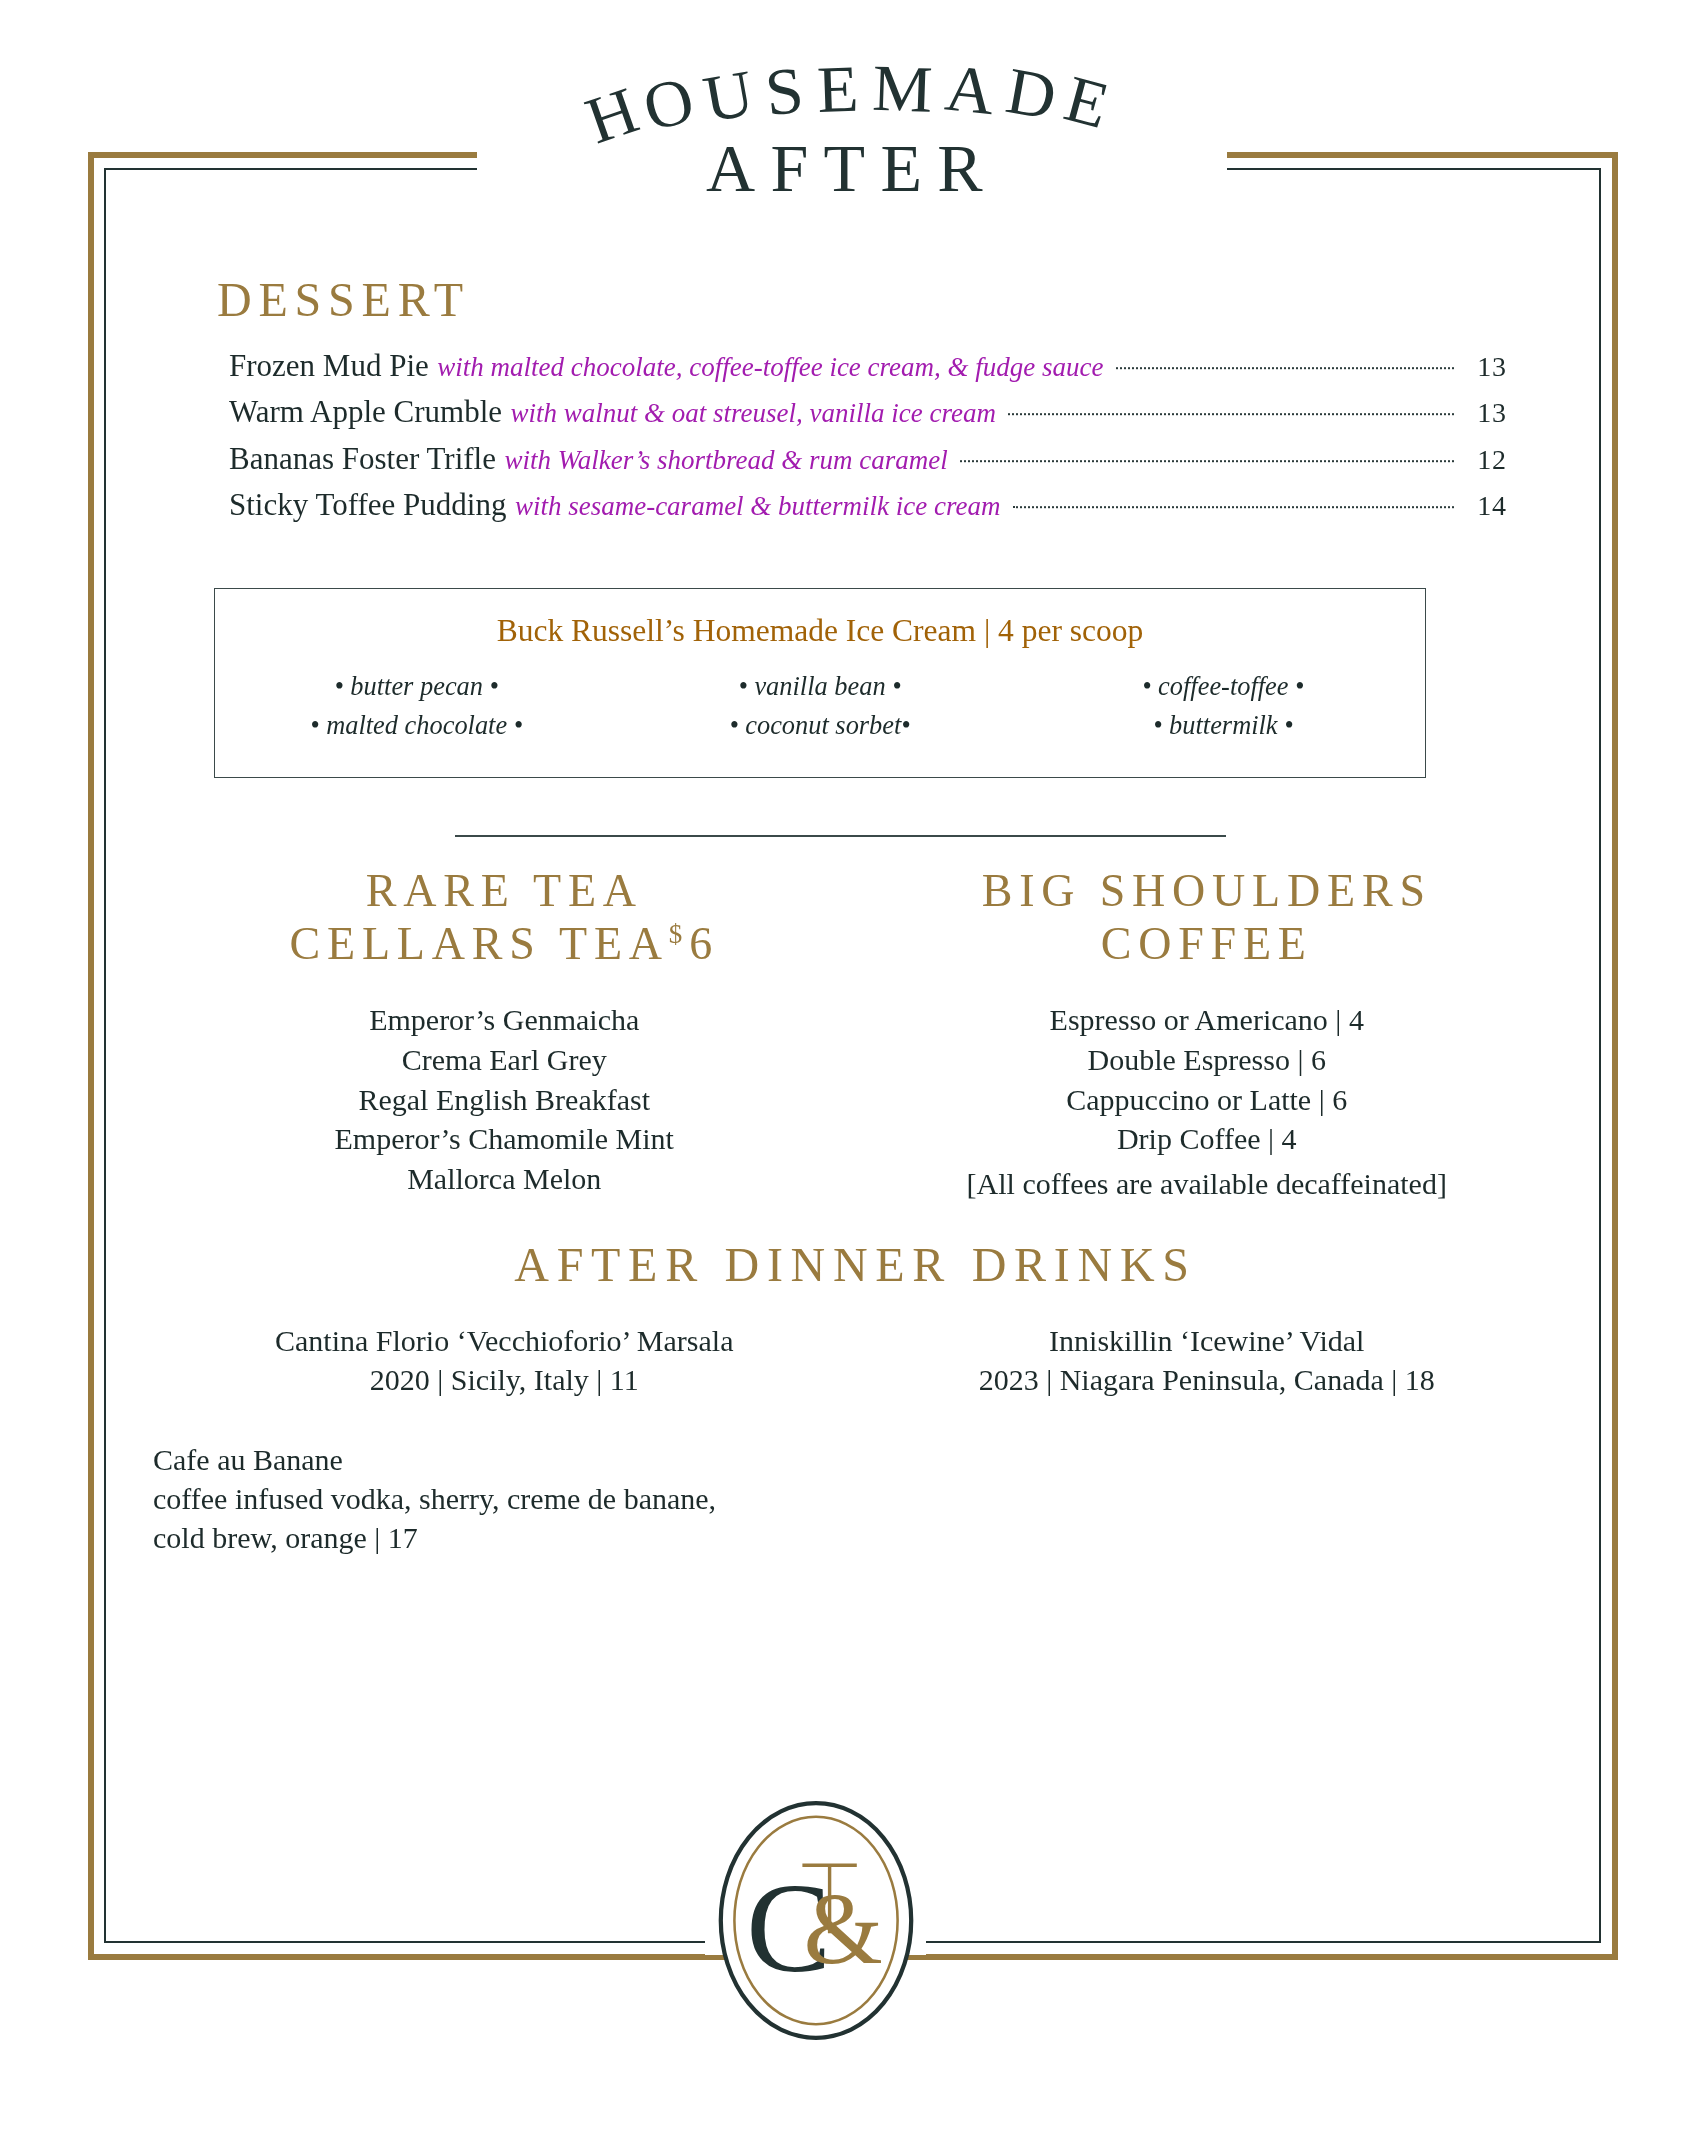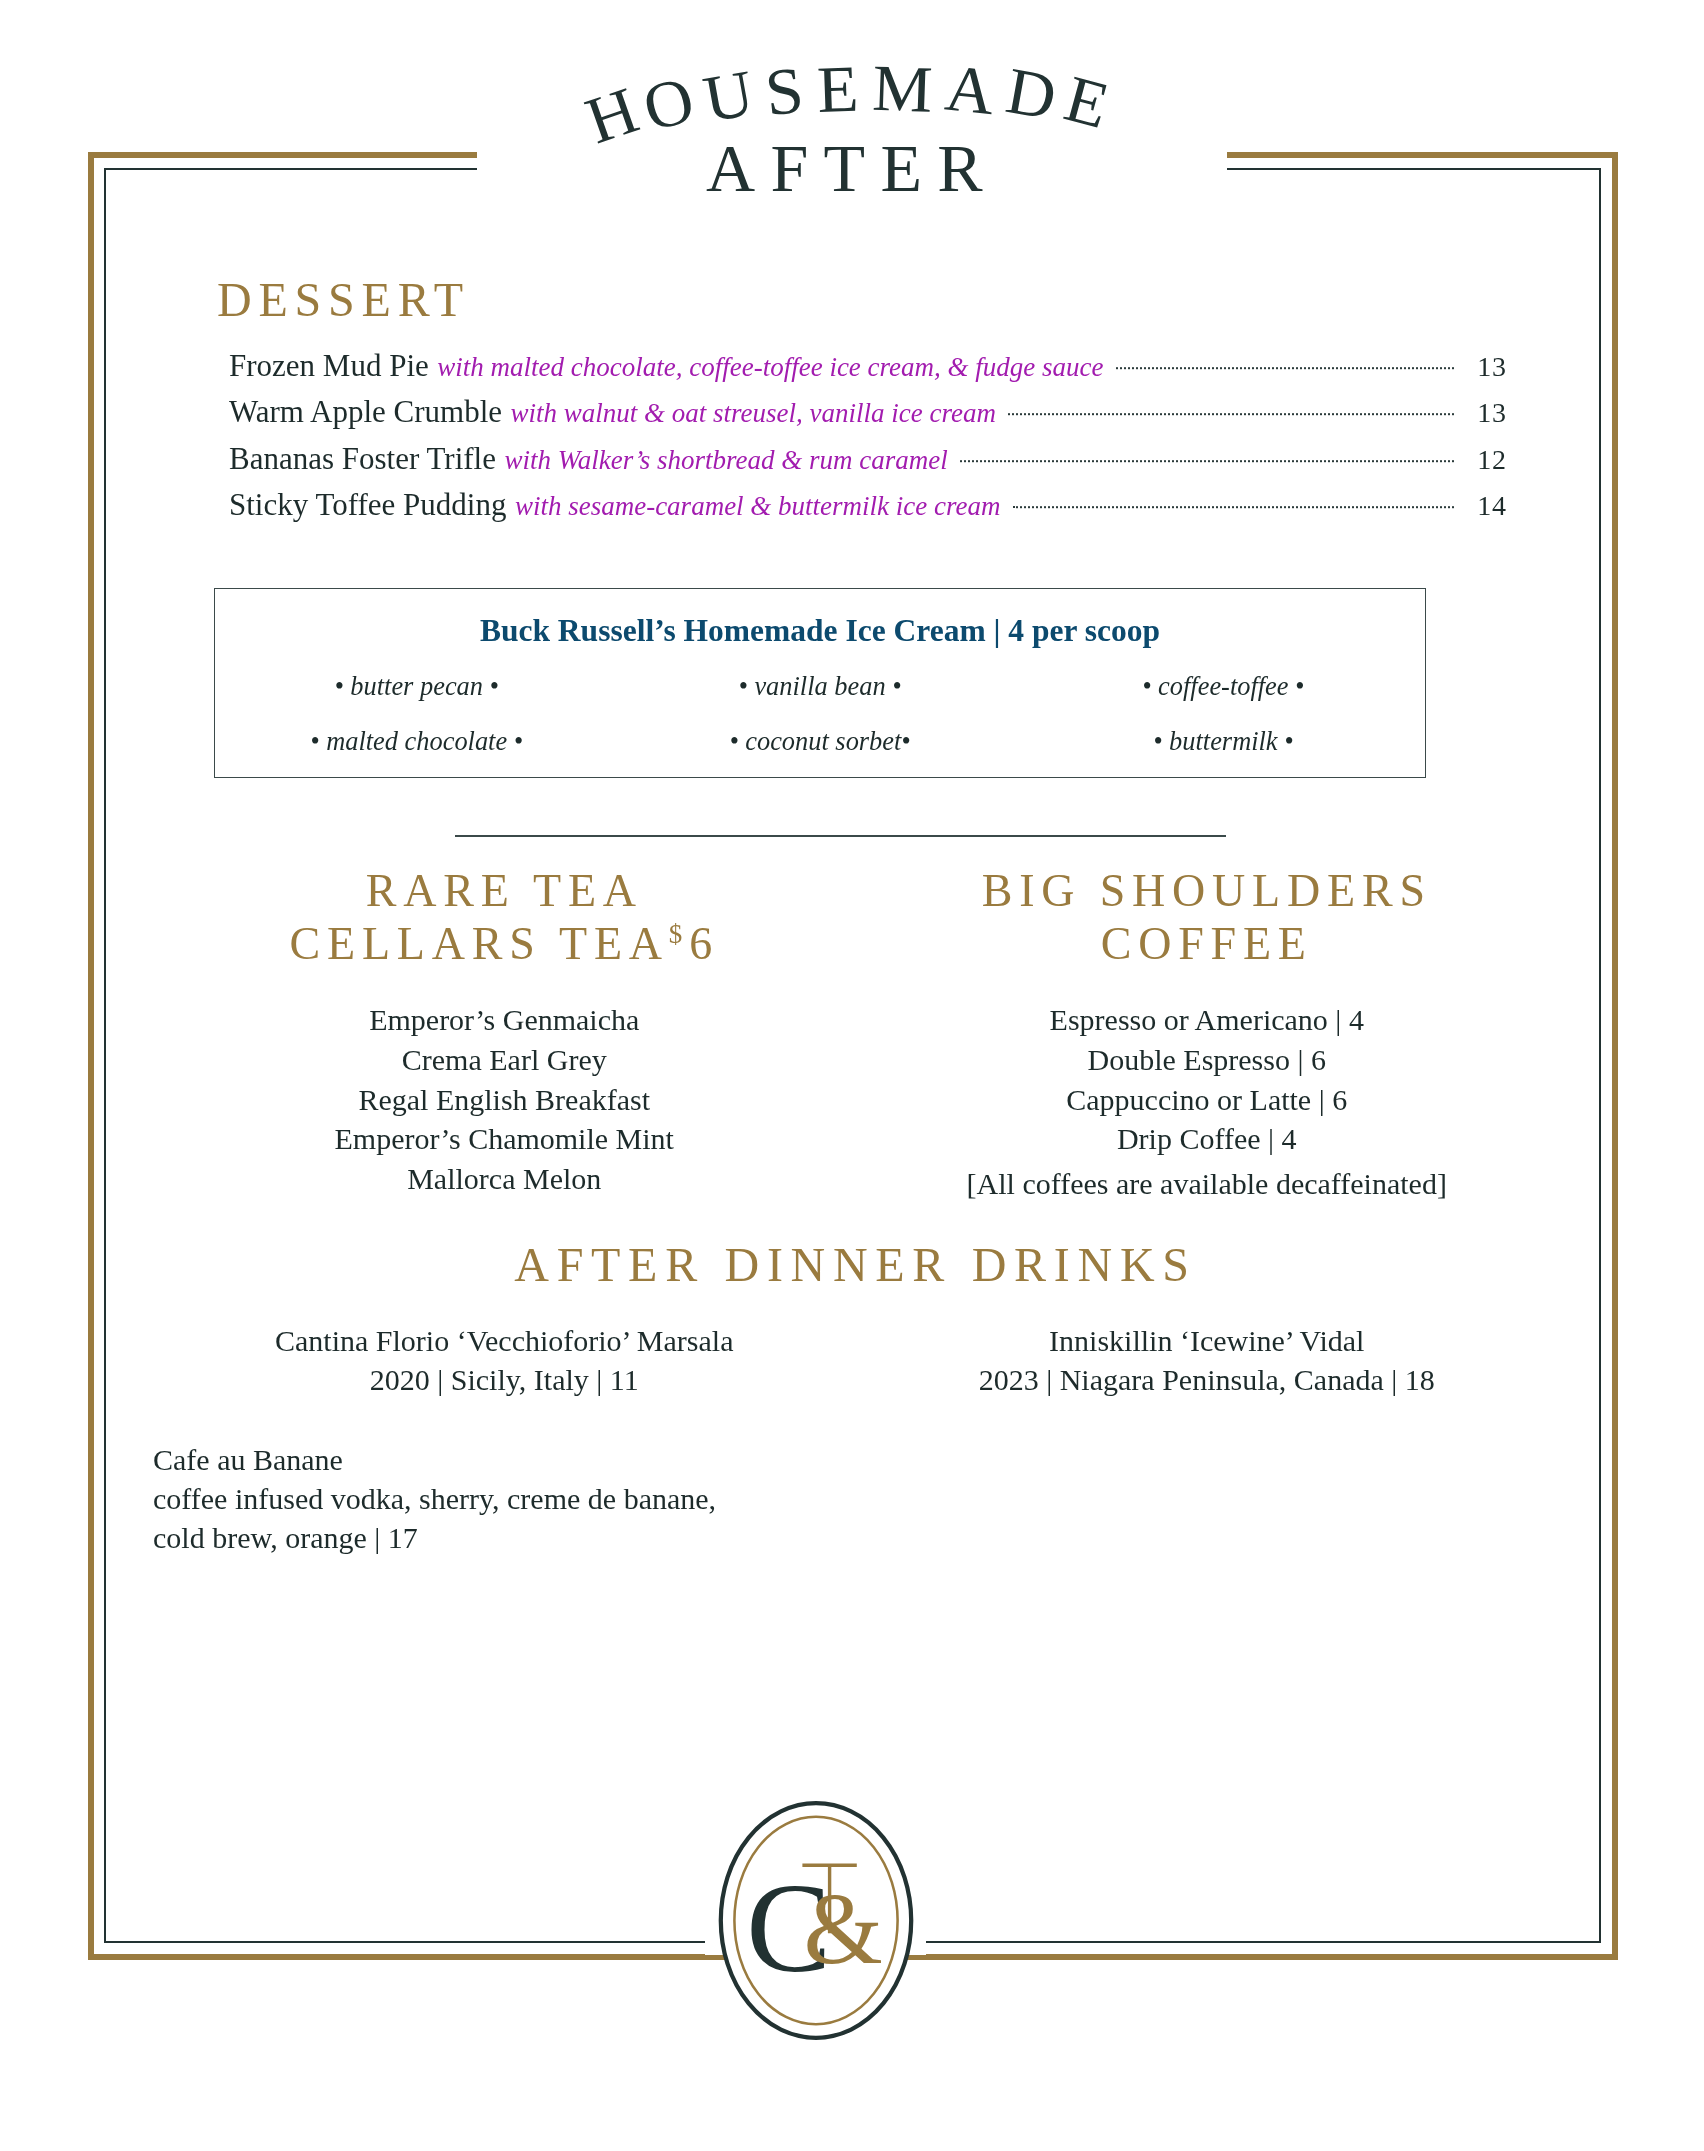--- a/index.html
+++ b/index.html
@@ -146,28 +146,27 @@
     top: 332px;
     width: 1212px;
     height: 190px;
     border: 1.7px solid #3b4a4a;
     box-sizing: border-box;
     padding-top: 24px;
   }
   .icecream-head {
     text-align: center;
     font-size: 31.5px;
-    color: #0c4a6e;
-    font-weight: bold;
+    color: #a16207;
   }
   .flavors {
     margin-top: 22px;
     display: grid;
     grid-template-columns: 1fr 1fr 1fr;
-    row-gap: 24px;
+    row-gap: 8px;
     font-style: italic;
     font-size: 26.4px;
     text-align: center;
   }
 
   
   .divider {
     position: absolute;
     left: 302px;
     top: 579px;

